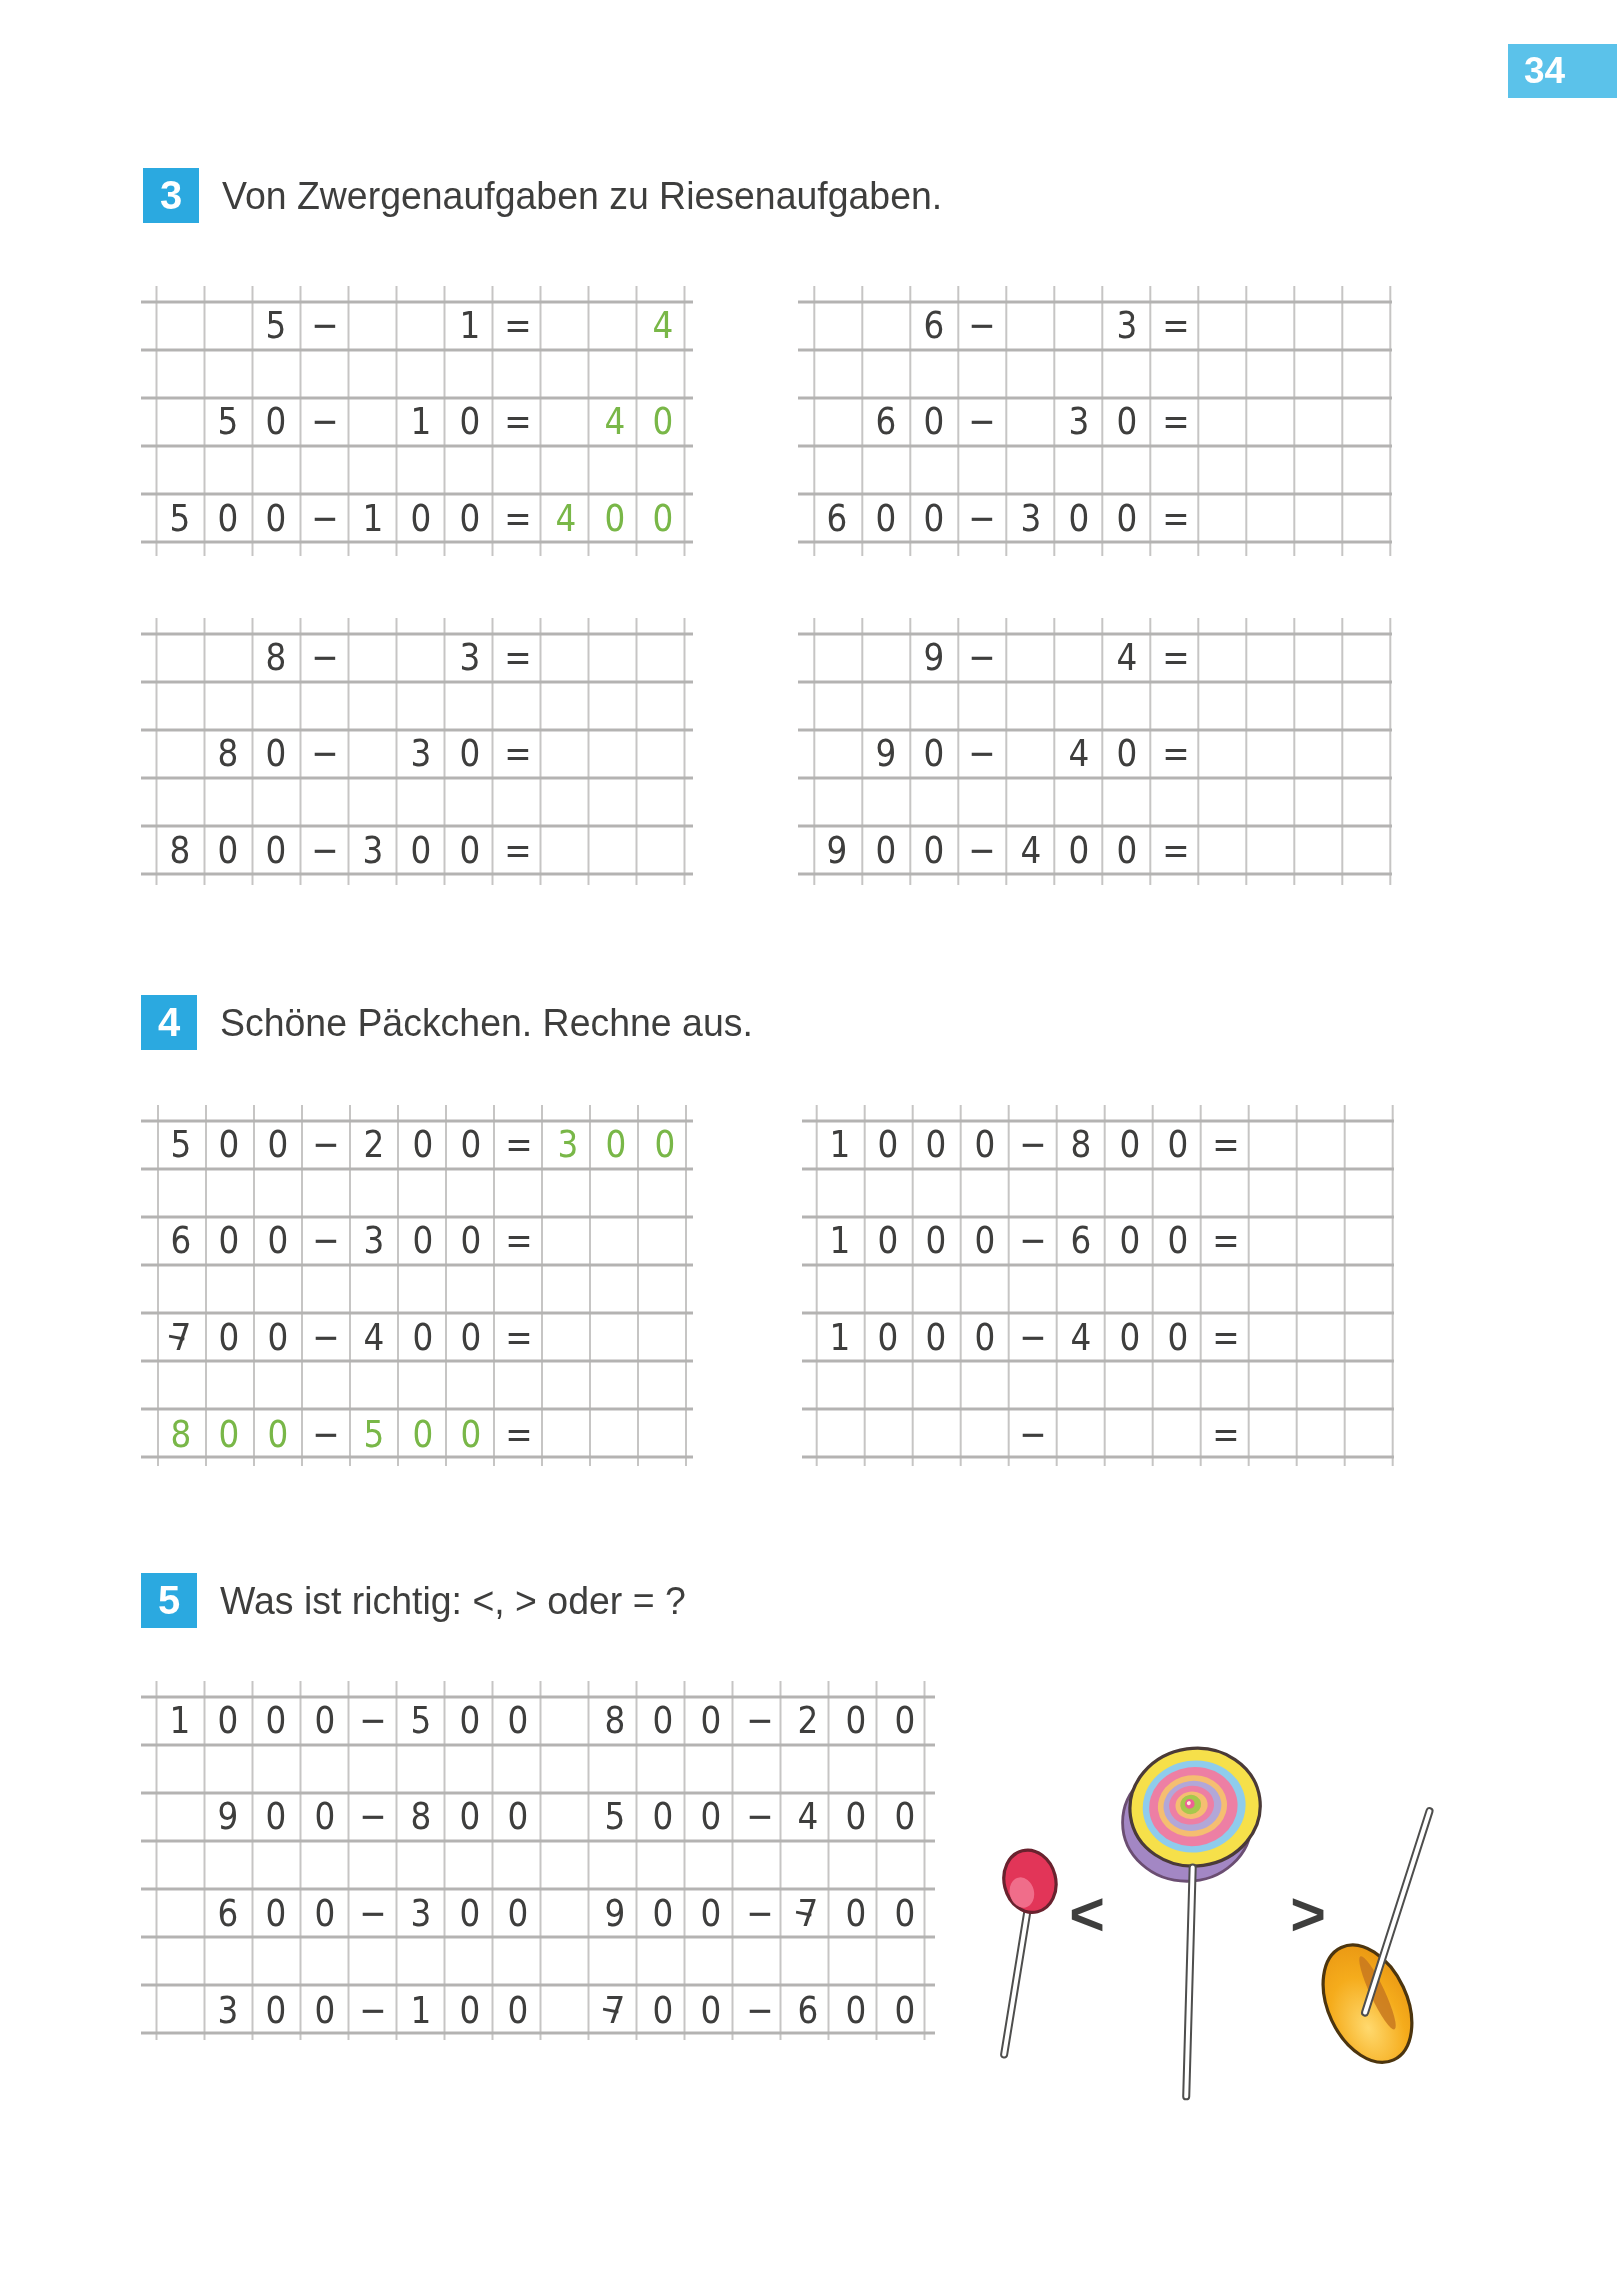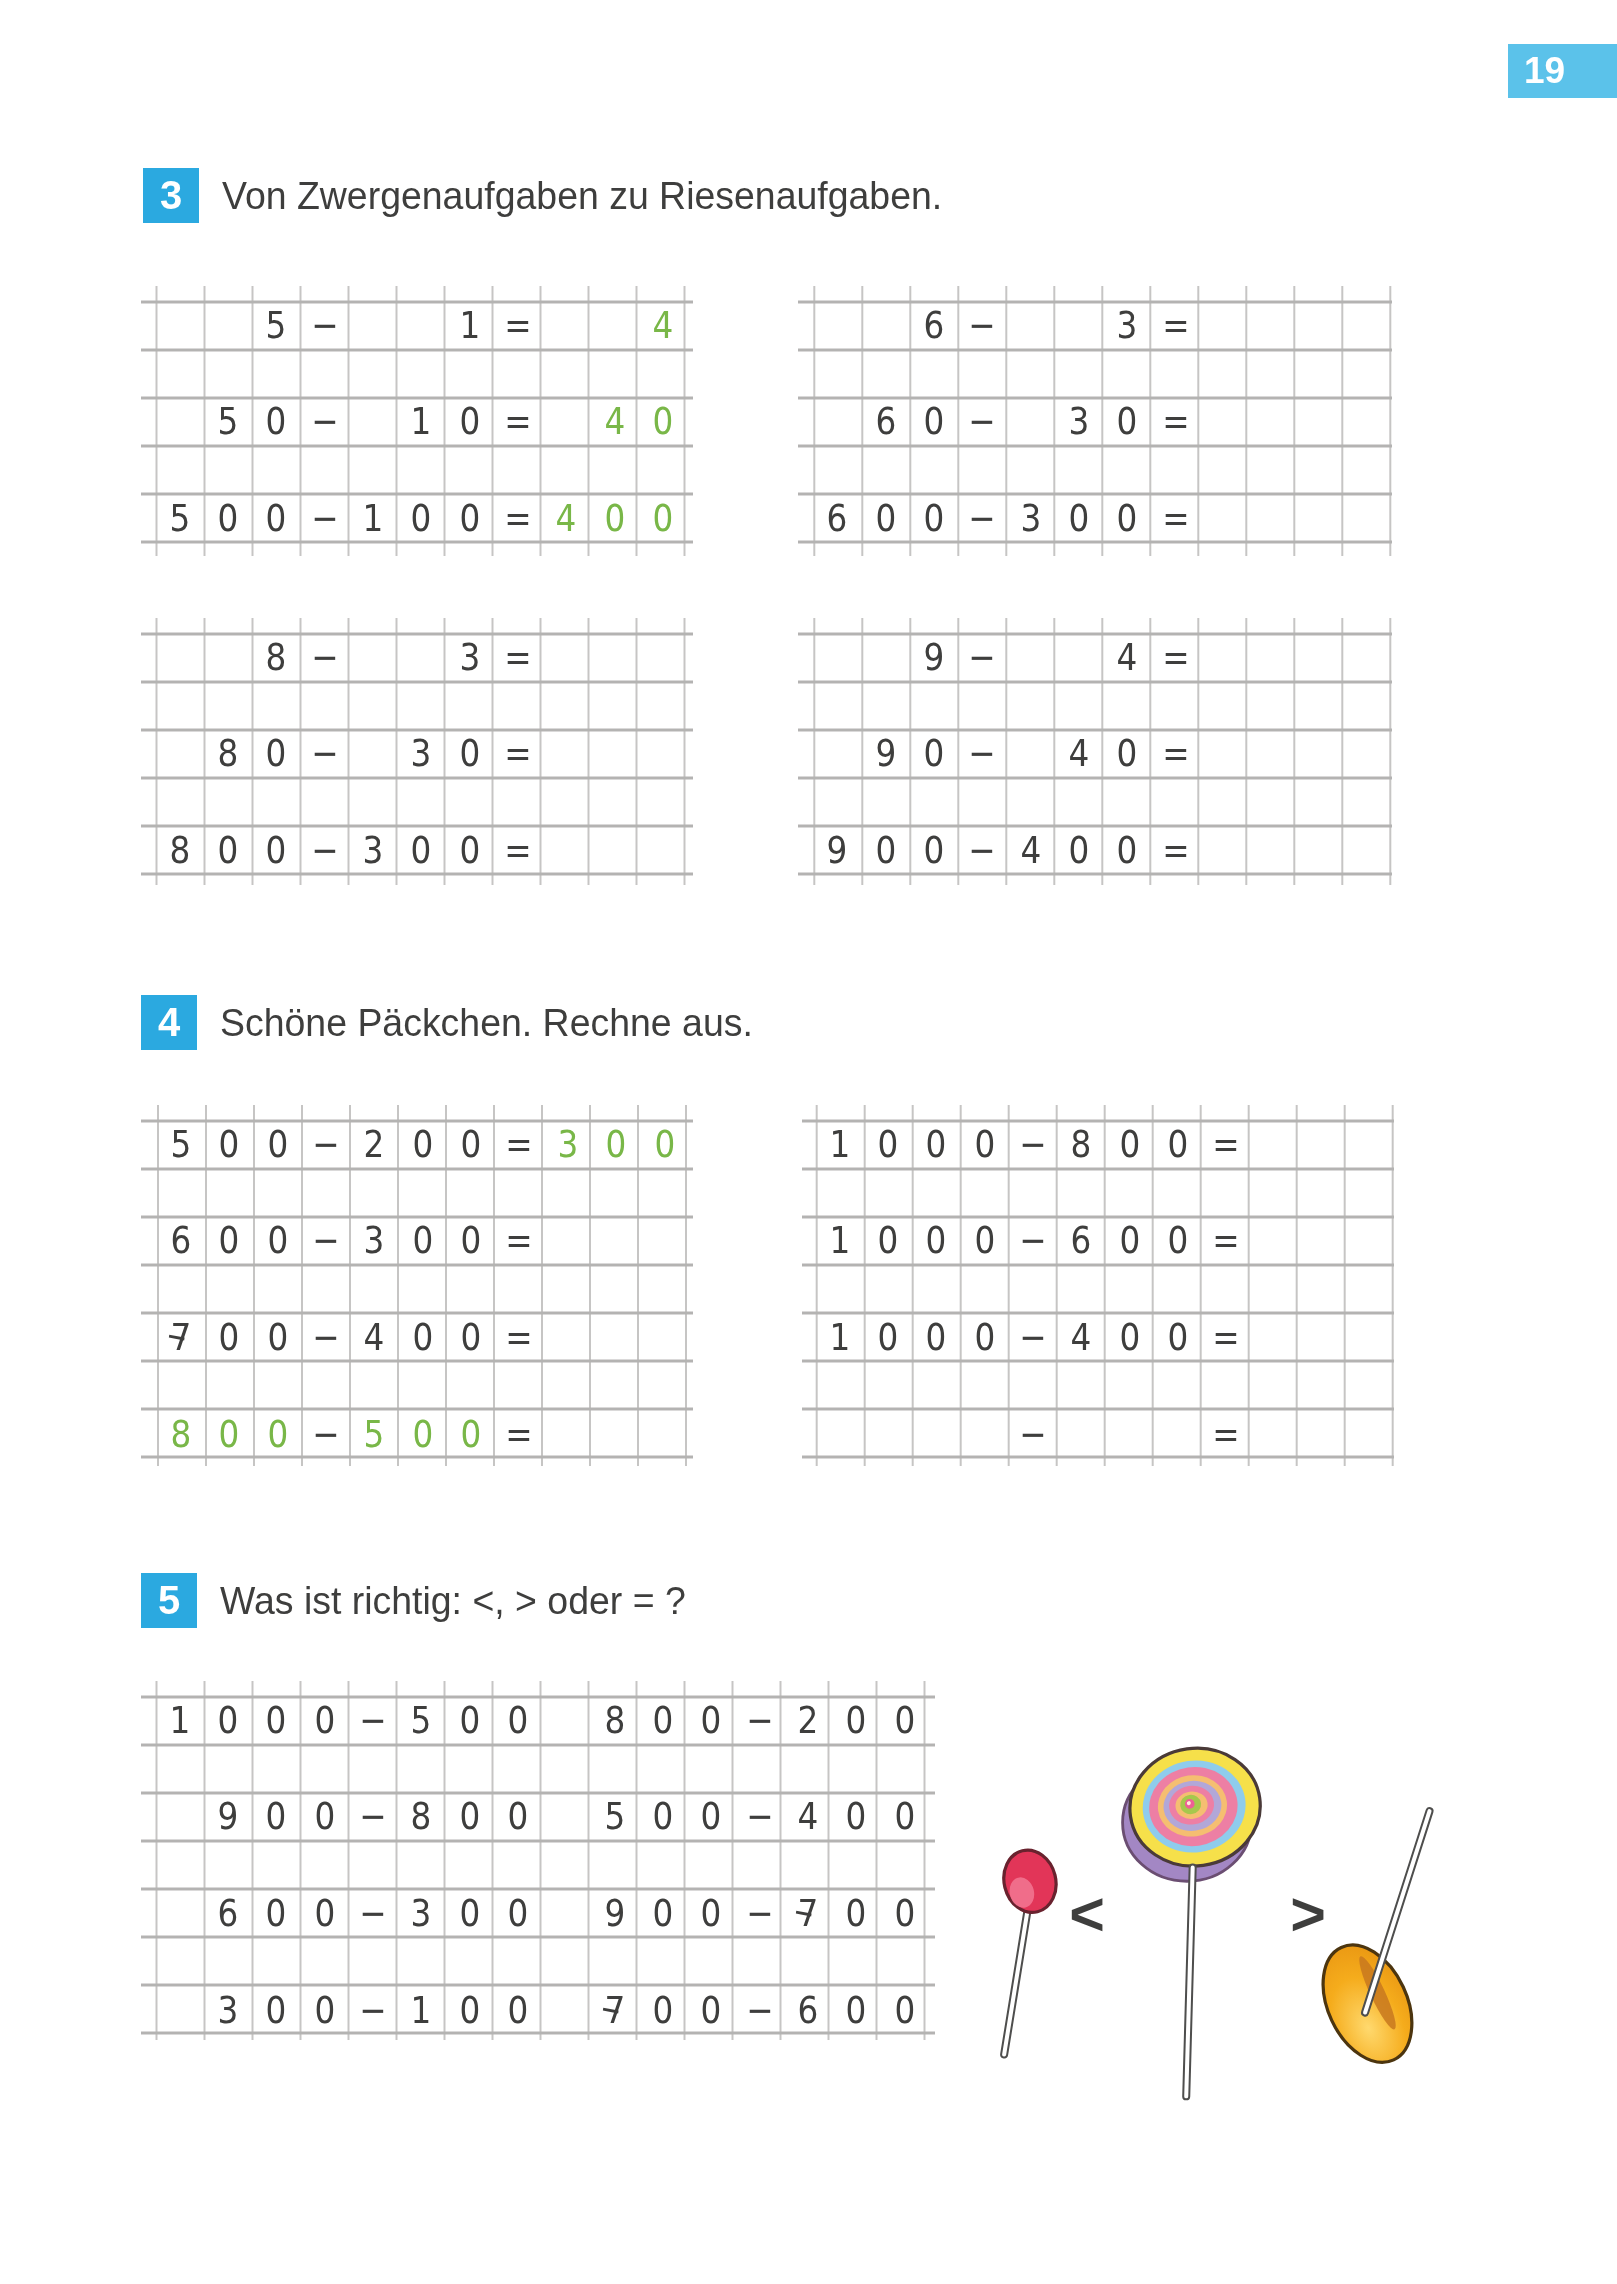--- a/index.html
+++ b/index.html
@@ -45,21 +45,21 @@
 </style>
 </head>
 <body>
 
 <div class="page">
 
   <div class="header-bar">
     <span class="ttl">Rechnen mit Hunderterzahlen</span>
   </div>
   <div class="page-tab">
-    <span>19</span>
+    <span>34</span>
   </div>
 
   <div class="section-head" style="left:143px;top:168px;">
     <div class="sec-num">3</div>
     <div class="sec-title">Von Zwergenaufgaben zu Riesenaufgaben.</div>
   </div>
 
   <div class="section-head" style="left:141px;top:995px;">
     <div class="sec-num">4</div>
     <div class="sec-title">Schöne Päckchen. Rechne aus.</div>

